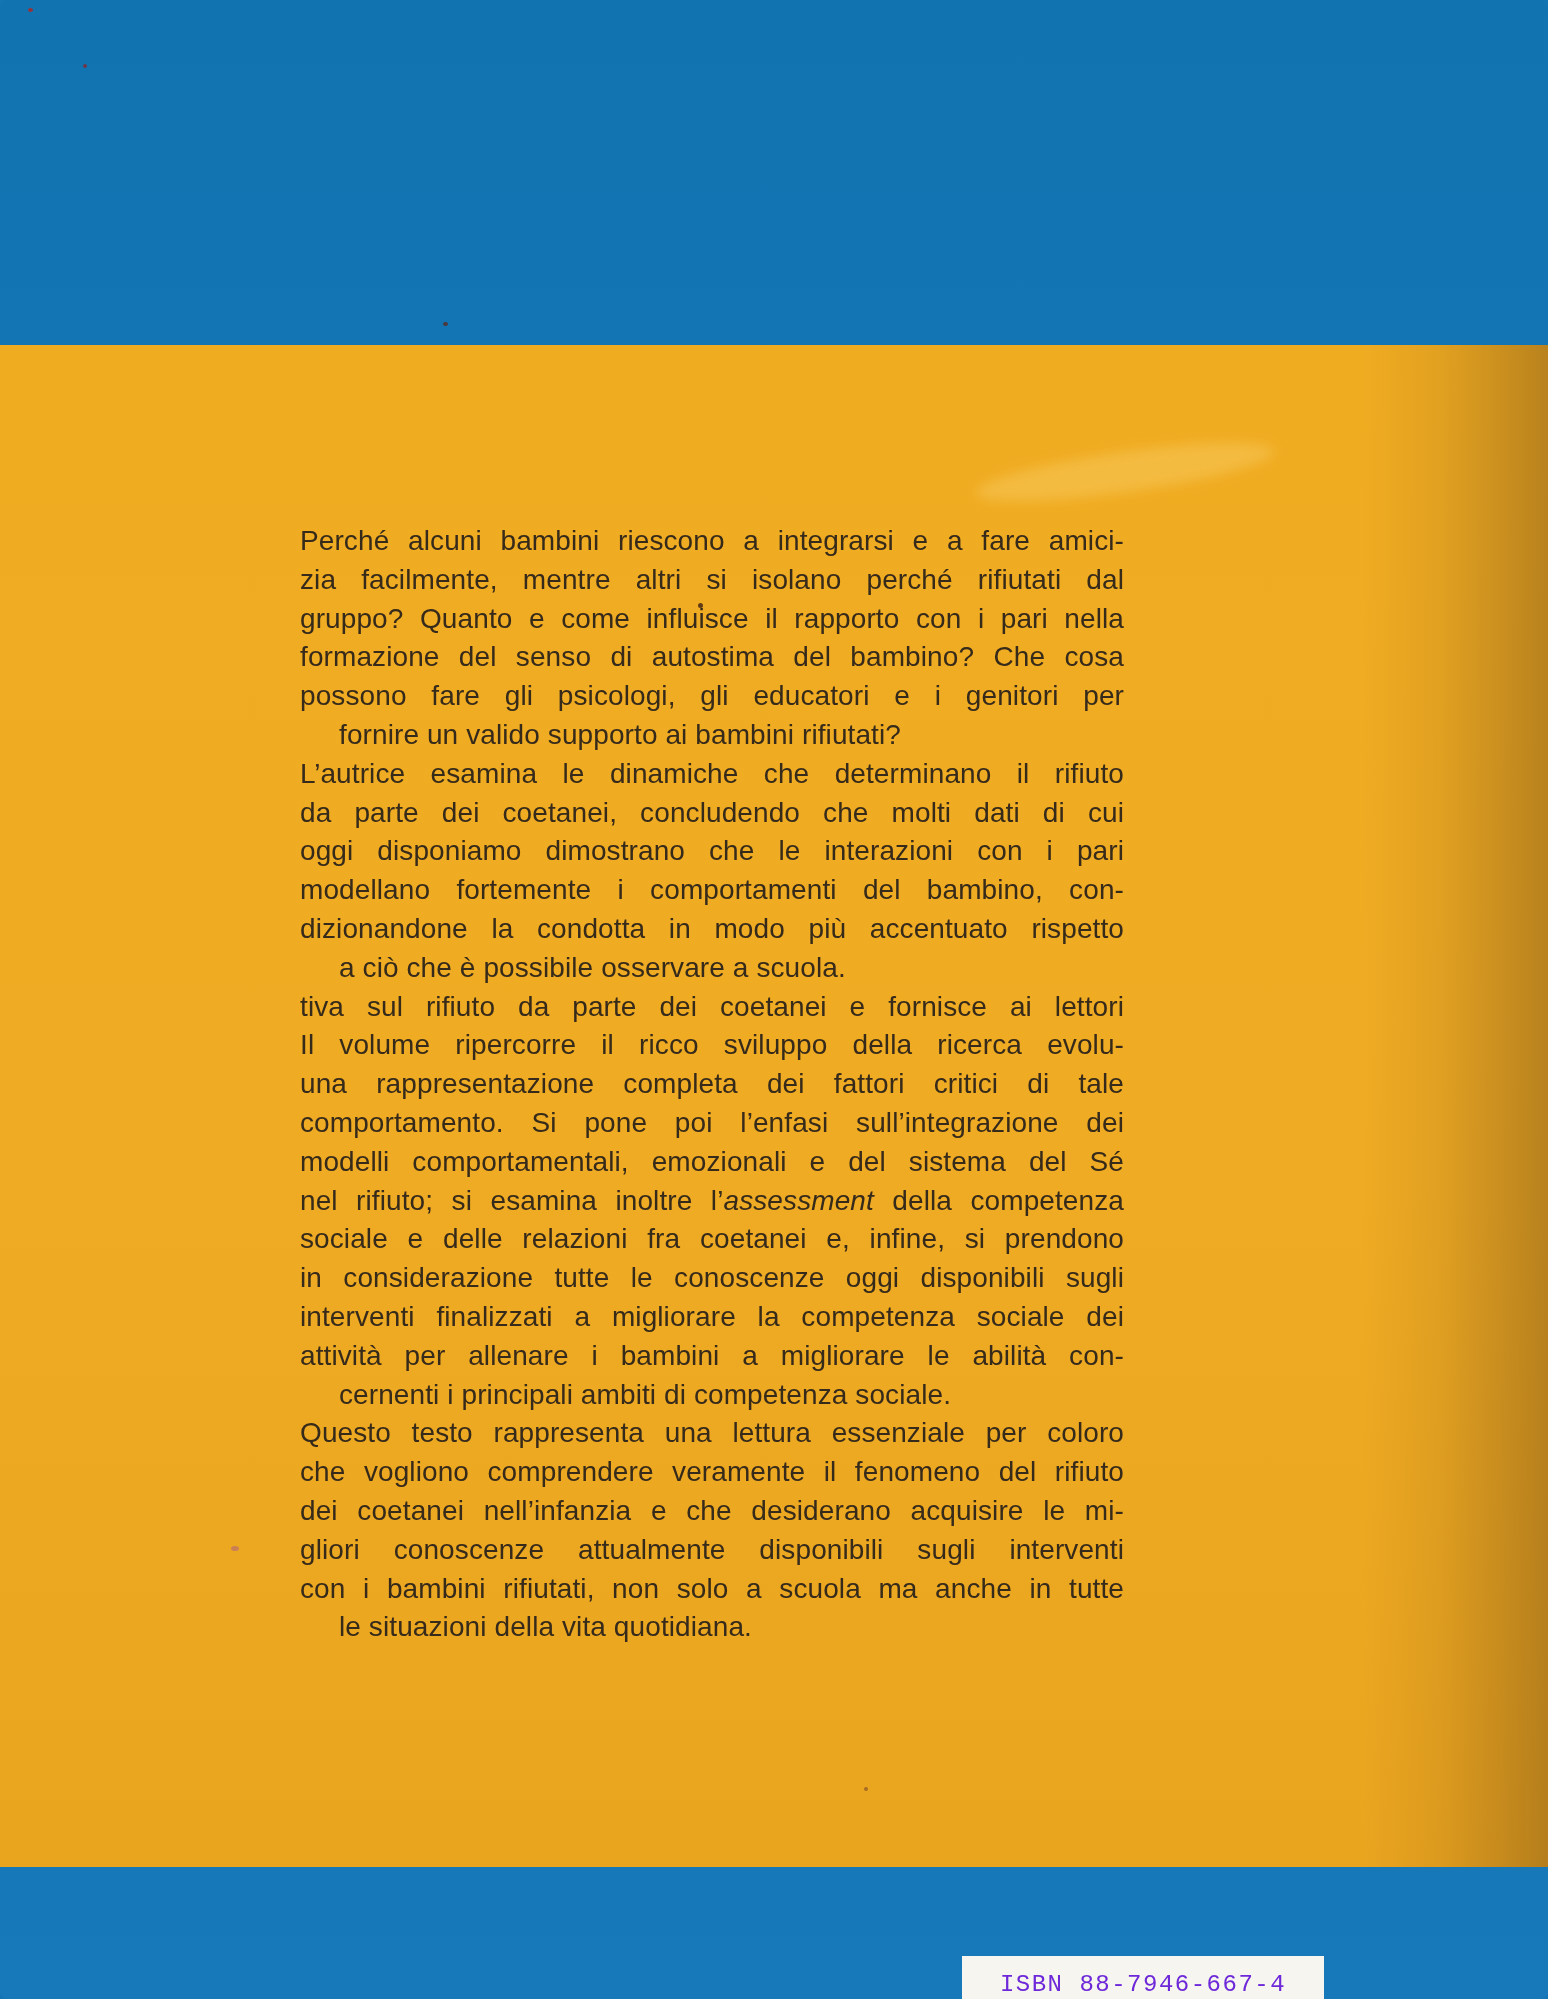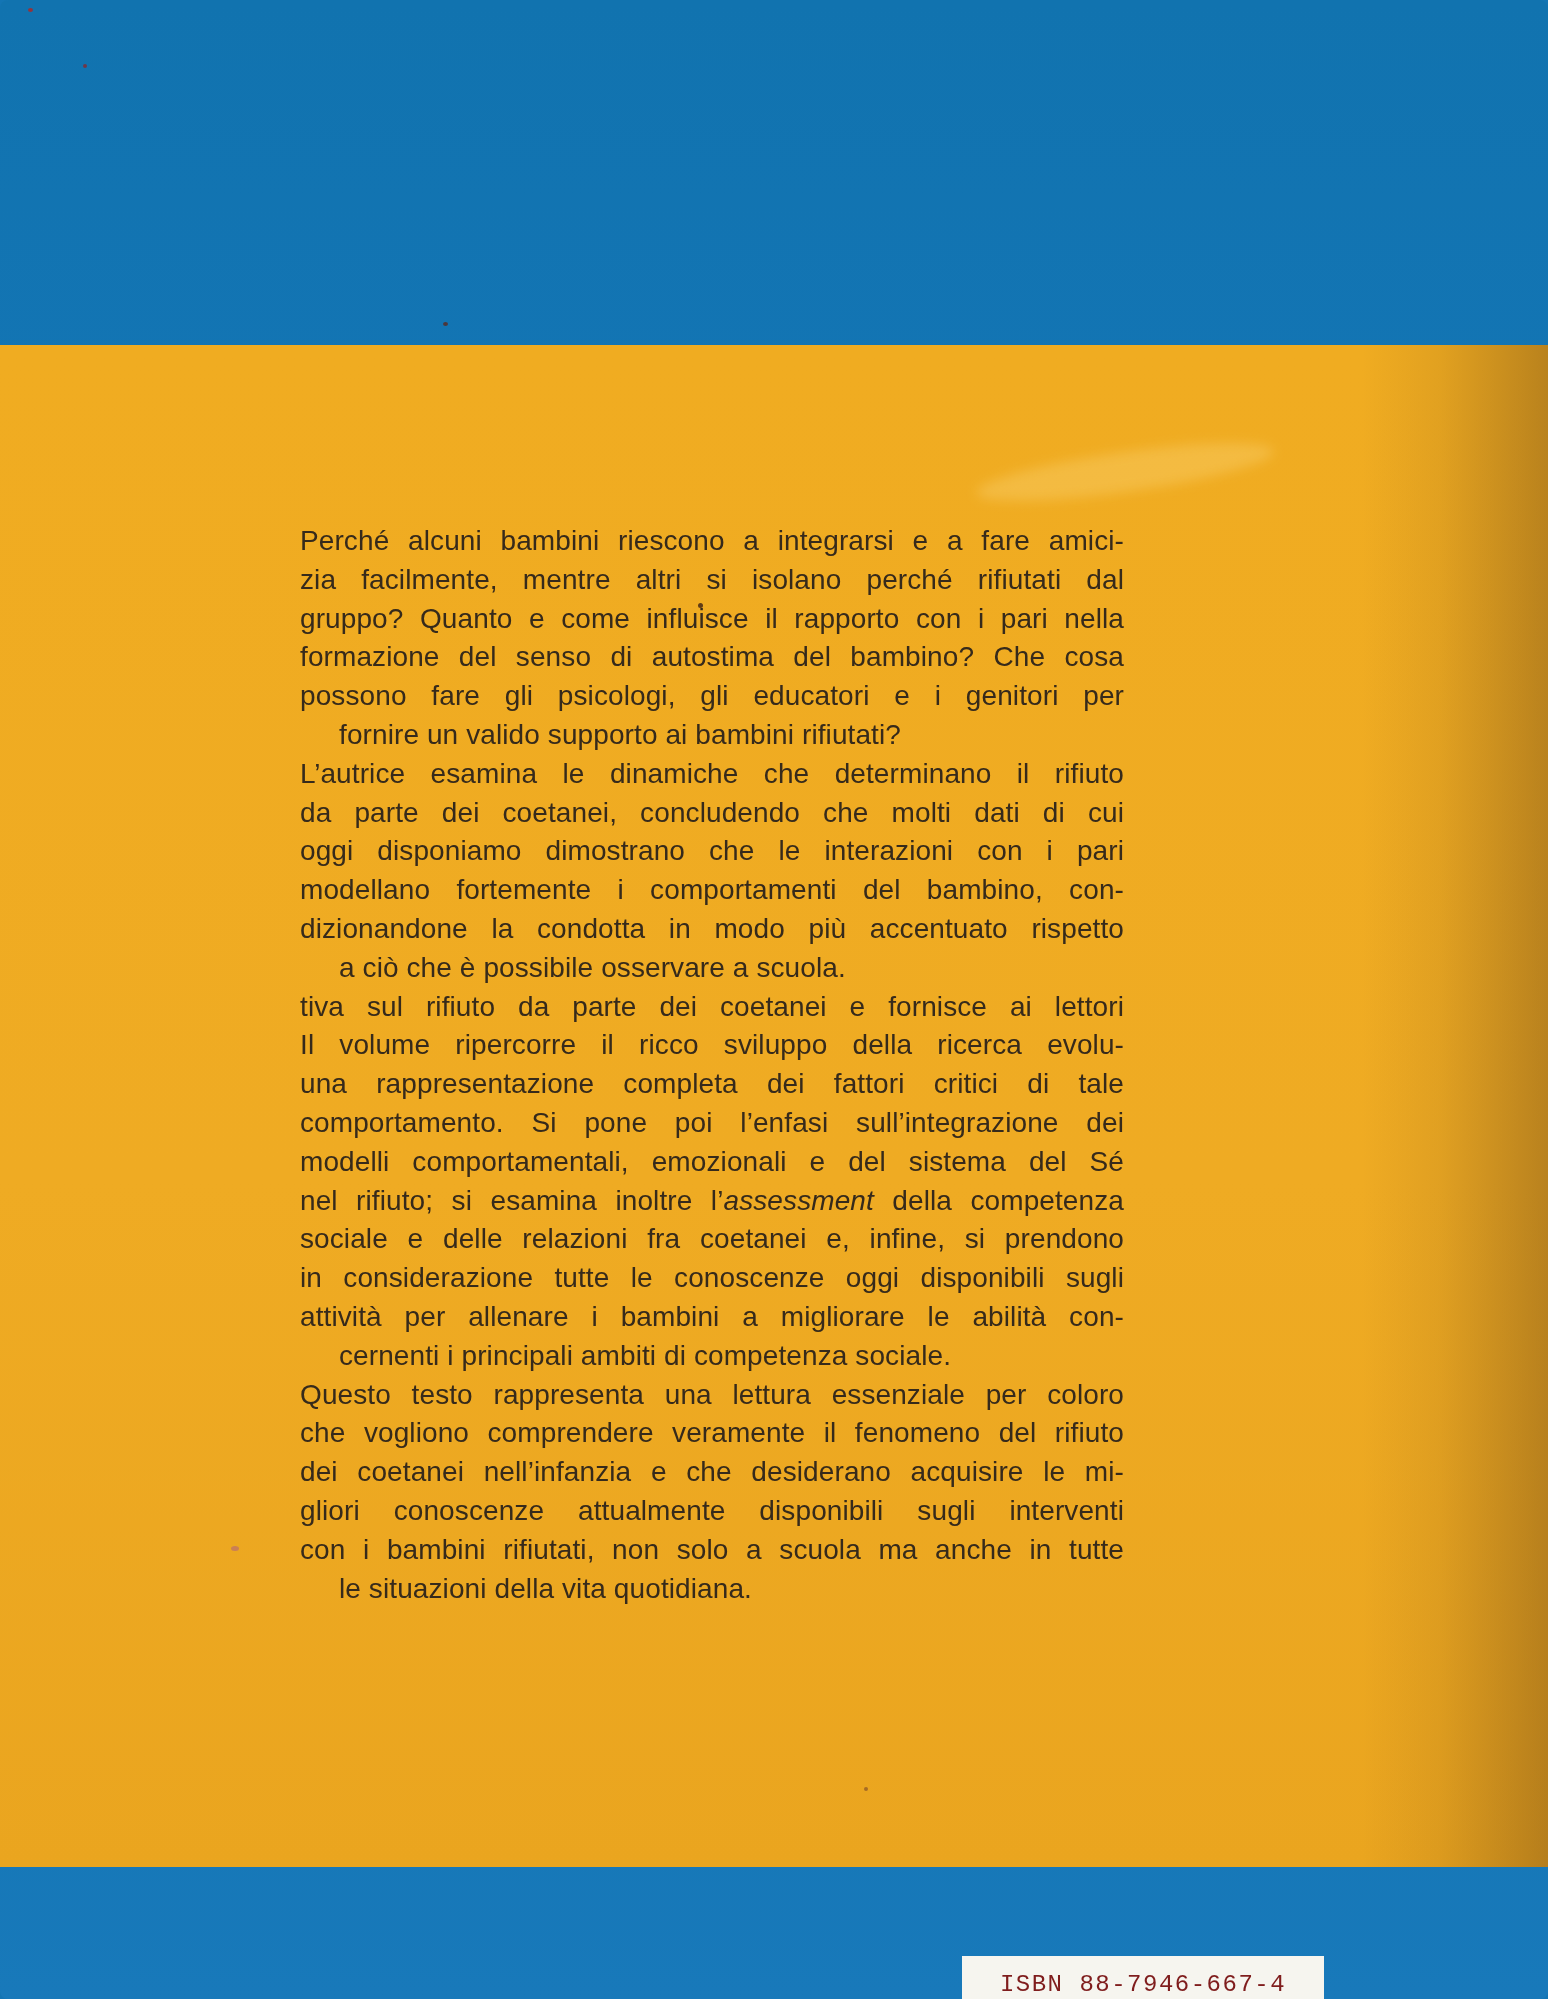--- a/index.html
+++ b/index.html
@@ -67,21 +67,21 @@
     width: 362px; height: 110px;
     background: #F6F5EF;
     box-sizing: border-box;
     padding-top: 15px;
     text-align: center;
   }
   .isbn-box .isbn-text {
     font-family: "Liberation Mono", monospace;
     font-size: 24px;
     letter-spacing: 1.5px;
-    color: #7f1d1d;
+    color: #6d28d9;
     white-space: nowrap;
   }
   
   .speck { position: absolute; border-radius: 50%; }
   .speck.s1 { left: 28px;  top: 8px;    width: 5px; height: 4px; background: rgba(170,40,40,0.85); }
   .speck.s2 { left: 83px;  top: 64px;   width: 4px; height: 4px; background: rgba(150,30,30,0.7); }
   .speck.s3 { left: 443px; top: 322px;  width: 5px; height: 4px; background: rgba(90,40,30,0.8); }
   .speck.s4 { left: 698px; top: 603px;  width: 5px; height: 5px; background: rgba(70,40,20,0.85); }
   .speck.s5 { left: 231px; top: 1546px; width: 8px; height: 5px; background: rgba(180,100,120,0.6); }
   .speck.s6 { left: 864px; top: 1787px; width: 4px; height: 4px; background: rgba(120,70,40,0.6); }
@@ -116,20 +116,21 @@
       <div class="line">dizionandone la condotta in modo più accentuato rispetto</div>
       <div class="line no-flush">a ciò che è possibile osservare a scuola.</div>
       <div class="line">tiva sul rifiuto da parte dei coetanei e fornisce ai lettori</div>
       <div class="line">Il volume ripercorre il ricco sviluppo della ricerca evolu-</div>
       <div class="line">una rappresentazione completa dei fattori critici di tale</div>
       <div class="line">comportamento. Si pone poi l’enfasi sull’integrazione dei</div>
       <div class="line">modelli comportamentali, emozionali e del sistema del Sé</div>
       <div class="line"><span>nel rifiuto; si esamina inoltre l’</span><span class="it">assessment</span><span> della competenza</span></div>
       <div class="line">sociale e delle relazioni fra coetanei e, infine, si prendono</div>
       <div class="line">in considerazione tutte le conoscenze oggi disponibili sugli</div>
+      <div class="line">interventi finalizzati a migliorare la competenza sociale dei</div>
       <div class="line">attività per allenare i bambini a migliorare le abilità con-</div>
       <div class="line no-flush">cernenti i principali ambiti di competenza sociale.</div>
       <div class="line">Questo testo rappresenta una lettura essenziale per coloro</div>
       <div class="line">che vogliono comprendere veramente il fenomeno del rifiuto</div>
       <div class="line">dei coetanei nell’infanzia e che desiderano acquisire le mi-</div>
       <div class="line">gliori conoscenze attualmente disponibili sugli interventi</div>
       <div class="line">con i bambini rifiutati, non solo a scuola ma anche in tutte</div>
       <div class="line no-flush">le situazioni della vita quotidiana.</div>
     </div>
 

